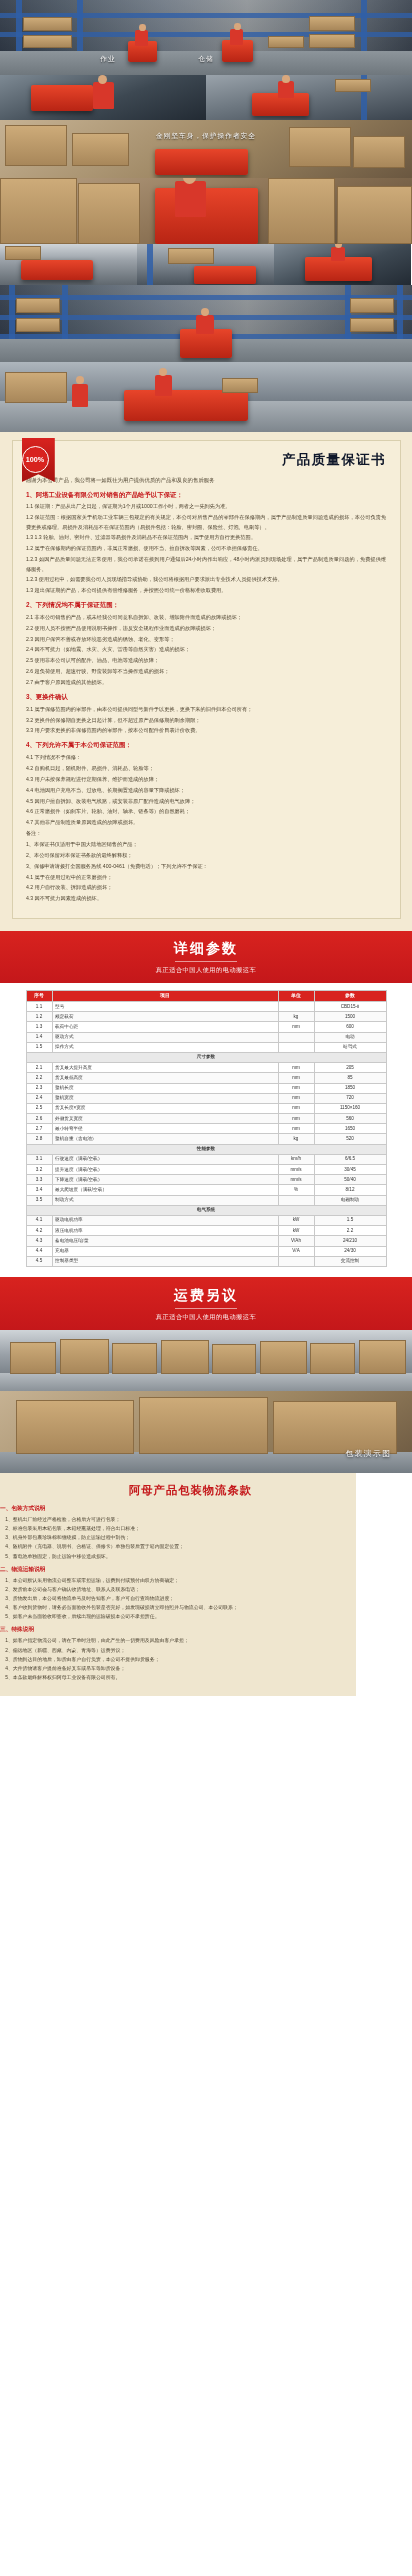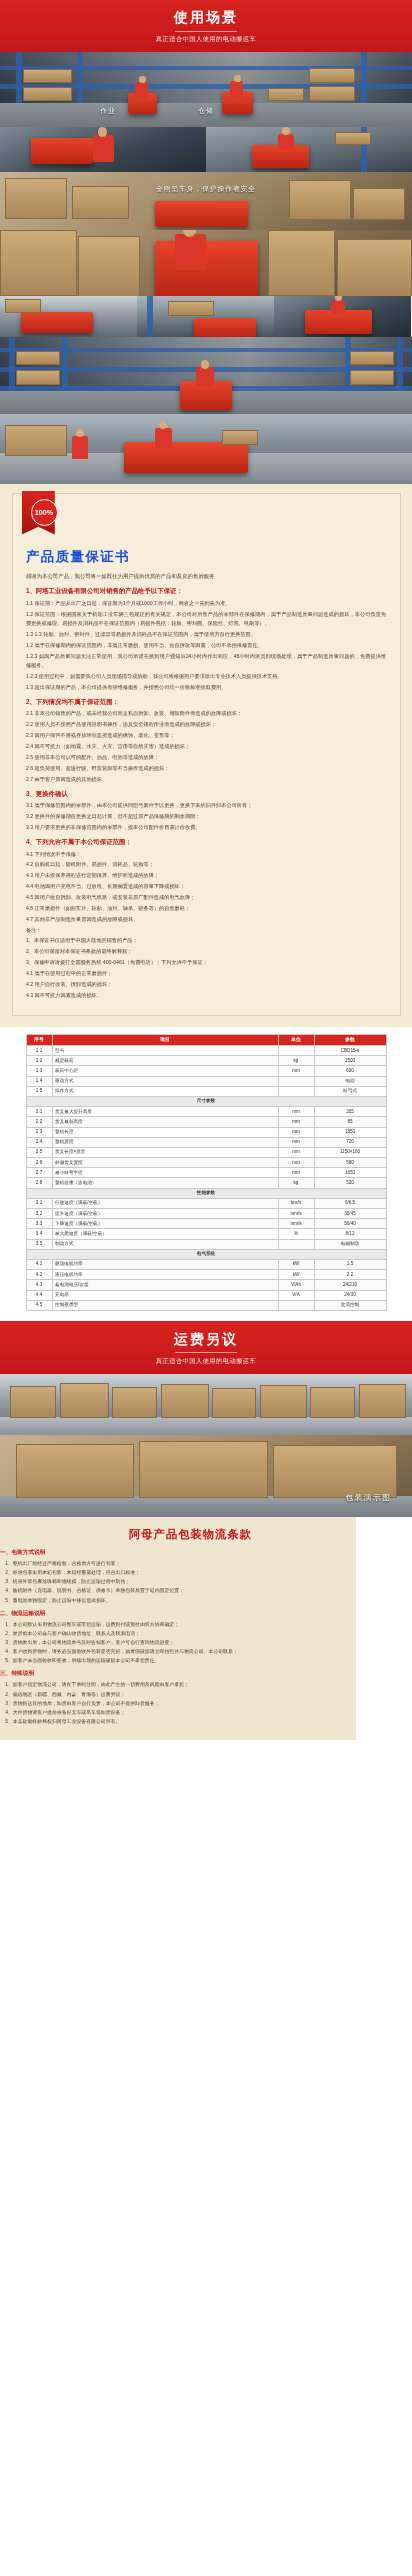--- a/index.html
+++ b/index.html
@@ -84,27 +84,27 @@
   .warranty-card {
     width:389px; margin:0 auto; background:#f6eed9;
     border:1px solid #d9cfae; position:relative; padding:7.2px 13.4px 13.4px 13.4px;
   }
   .ribbon {
     position:absolute; left:9.3px; top:-3.1px; width:33px; height:44px;
     background:linear-gradient(180deg,#d8231f,#a6120f);
     clip-path: polygon(0 0, 100% 0, 100% 100%, 50% 82%, 0 100%);
   }
   .seal {
-    position:absolute; left:18px; top:5.2px; width:27px; height:27px; border-radius:50%;
+    position:absolute; left:9px; top:5.2px; width:27px; height:27px; border-radius:50%;
     background:#d8231f; border:1.5px double #fff; color:#fff; font-size:7.2px; font-weight:bold;
     display:flex; align-items:center; justify-content:center;
   }
   .warranty-title {
-    text-align:left; color:#1d4ed8; font-size:13.4px; font-weight:bold;
-    letter-spacing:1.5px; padding:3.1px 0 2.1px 0;margin-top:44px;
+    text-align:right; color:#0f172a; font-size:13.4px; font-weight:bold;
+    letter-spacing:1.5px; padding:3.1px 0 2.1px 0;
   }
   .warranty-intro { font-size:5.4px; line-height:1.75; color:#4a3f2c; margin:4.1px 0 5.2px 0; }
   .w-h { color:#c4171a; font-size:6.4px; font-weight:bold; margin:5.7px 0 2.6px 0; }
   .w-p { font-size:5.2px; line-height:1.8; color:#4a3f2c; margin:0 0 1.5px 0; text-align:justify; }
 
   
   .spec-wrap { width:412px; background:#fff; padding:7.2px 0 10.3px 0; }
   table.spec {
     width:361px; margin:0 auto; border-collapse:collapse;
     font-size:4.6px; color:#333;
@@ -139,25 +139,20 @@
   }
   .t-h { color:#c4171a; font-size:5.7px; font-weight:bold; margin:5.2px 0 2.1px 0; }
   .t-p { font-size:4.9px; line-height:1.85; color:#453c2b; text-align:justify; margin:0; }
   .t-p.ind { padding-left:5.2px; }
 </style>
 </head>
 <body>
 
 <div class="page">
 
-  <div class="section-head">
-    <div class="title">使用场景</div>
-    <div class="rule"></div>
-    <div class="subtitle">真正适合中国人使用的电动搬运车</div>
-  </div>
 
   <div class="photo ph-warehouse" style="height:75px;">
     <div class="rack" style="left:15.5px;"></div>
     <div class="rack" style="left:77px;"></div>
     <div class="rack" style="left:361px;"></div>
     <div class="beam" style="top:13.4px;"></div>
     <div class="beam" style="top:32px;"></div>
     <div class="box" style="left:23px;top:16.5px;width:49px;height:14.4px;"></div>
     <div class="box" style="left:23px;top:35px;width:49px;height:13.4px;"></div>
     <div class="box" style="left:309px;top:15.5px;width:46px;height:15.5px;"></div>
@@ -302,20 +297,25 @@
         <p class="w-p">1、本保证书仅适用于中国大陆地区销售的产品；</p>
         <p class="w-p">2、本公司保留对本保证书条款的最终解释权；</p>
         <p class="w-p">3、保修申请请拨打全国服务热线 400-0461（免费电话）；下列允许不予保证：</p>
         <p class="w-p">4.1 属于在使用过程中的正常磨损件；</p>
         <p class="w-p">4.2 用户自行改装、拆卸造成的损坏；</p>
         <p class="w-p">4.3 因不可抗力因素造成的损坏。</p>
       </div>
     </div>
   </div>
 
+  <div class="section-head">
+    <div class="title">详细参数</div>
+    <div class="rule"></div>
+    <div class="subtitle">真正适合中国人使用的电动搬运车</div>
+  </div>
 
   <div class="spec-wrap">
     <table class="spec">
       <thead>
         <tr>
           <th style="width:26px;">序号</th>
           <th>项目</th>
           <th style="width:36px;">单位</th>
           <th style="width:72px;">参数</th>
         </tr>

